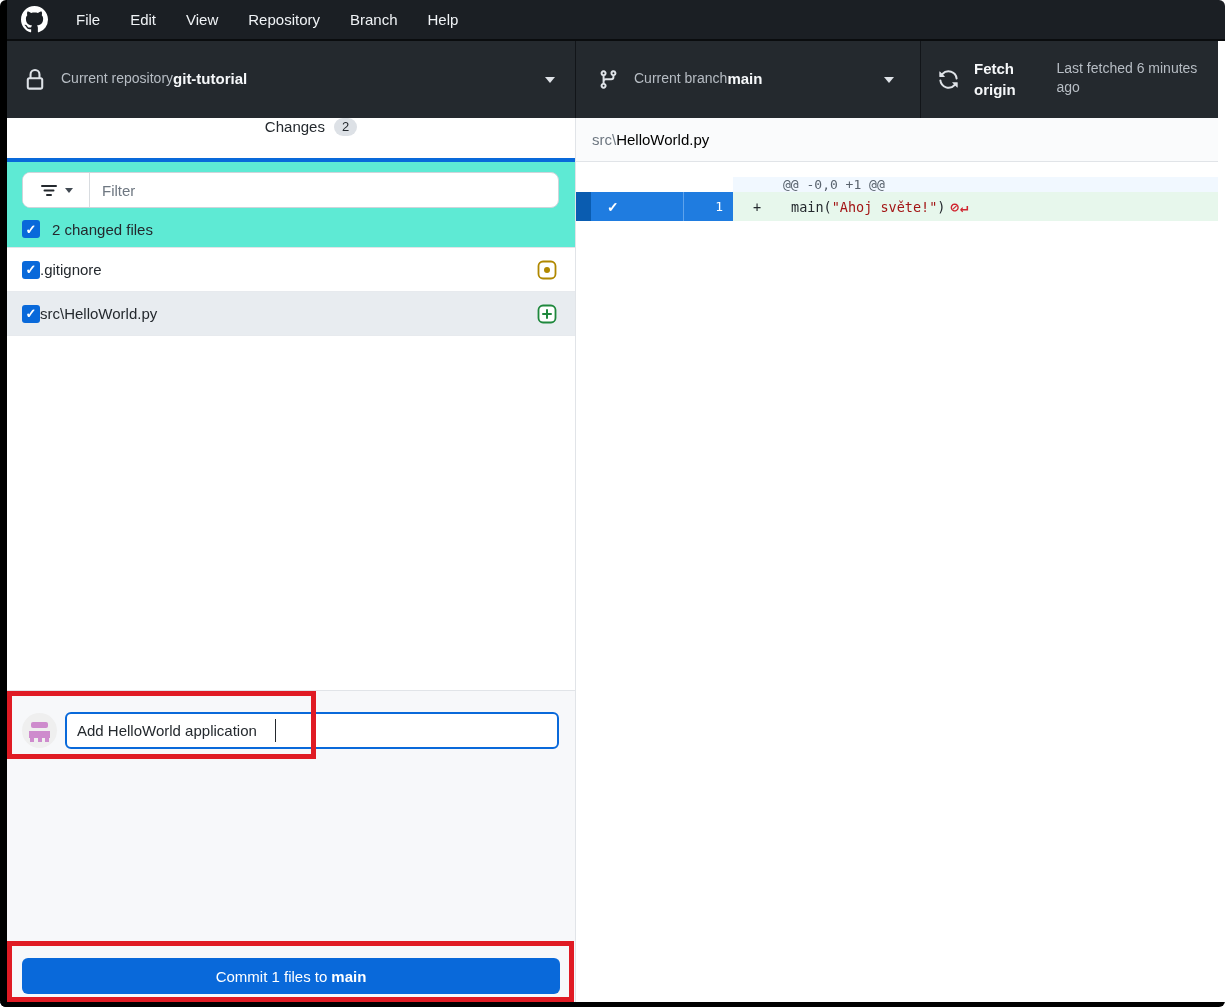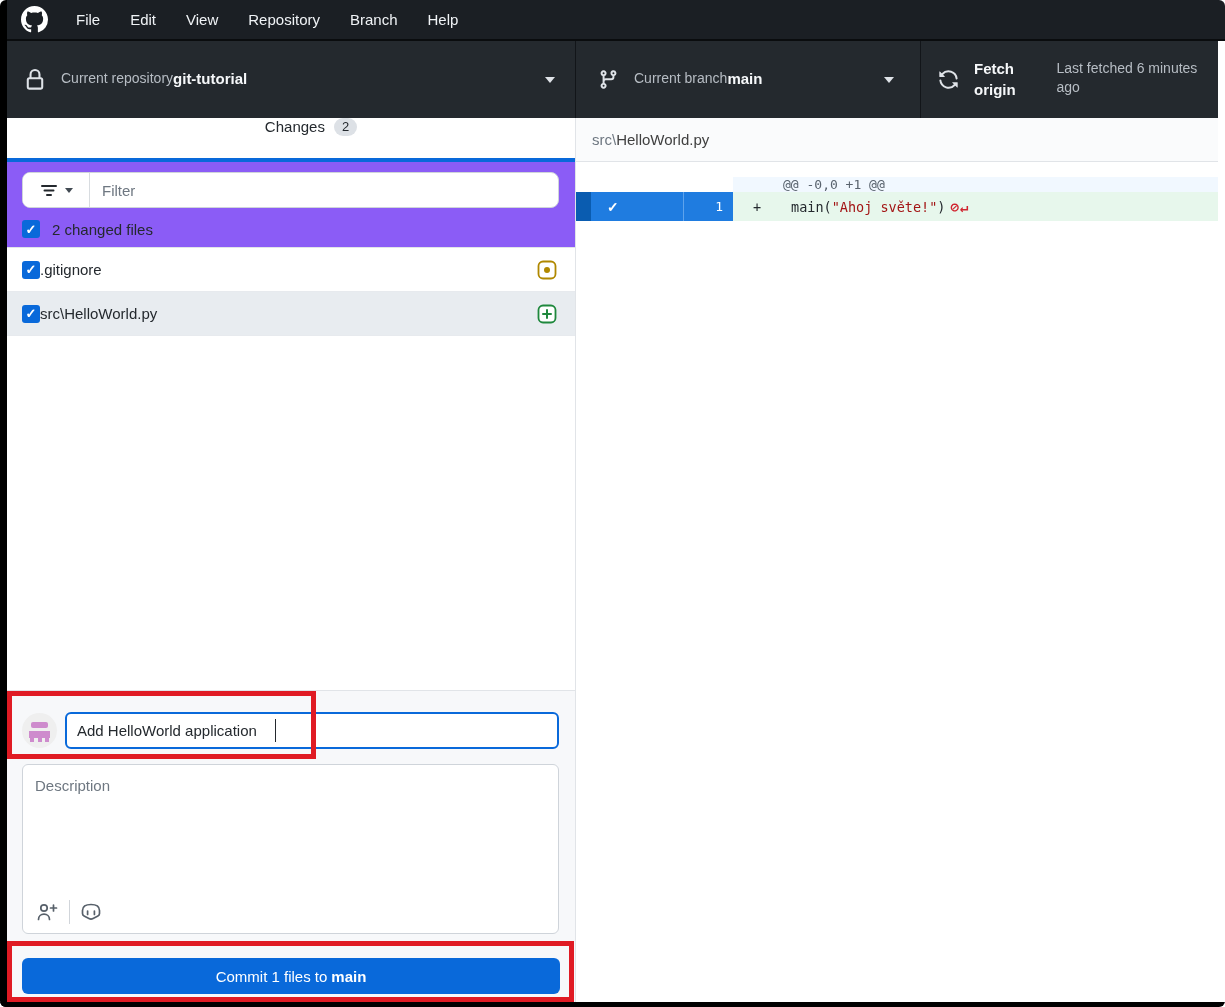--- a/index.html
+++ b/index.html
@@ -39,21 +39,21 @@
   
   .tabbar{position:absolute;left:7px;top:118px;width:568px;height:44px;background:#fff;display:flex;
     border-bottom:1px solid #e1e4e8;box-sizing:border-box;}
   .tab{flex:1;display:flex;align-items:flex-start;justify-content:center;font-size:15px;color:#424a53;position:relative;cursor:default;padding-left:40px;}
   .tab.active{color:#24292e;}
   .tab.active::after{content:"";position:absolute;left:0;right:0;bottom:-1px;height:4px;background:#0969da;}
   .tab-badge{margin-left:9px;background:#dde1e6;color:#24292e;border-radius:10px;font-size:13px;
     padding:1px 8px;line-height:16px;}
 
   
-  .changes-top{position:absolute;left:7px;top:162px;width:568px;height:86px;background:#8b5cf6;
+  .changes-top{position:absolute;left:7px;top:162px;width:568px;height:86px;background:#5eead4;
     border-bottom:1px solid #e1e4e8;box-sizing:border-box;}
   .filter-group{position:absolute;left:15px;top:10px;width:537px;height:36px;background:#fff;
     border:1px solid #cfd4da;border-radius:8px;display:flex;box-sizing:border-box;overflow:hidden;}
   .funnel-btn{width:66px;display:flex;align-items:center;justify-content:center;gap:7px;
     border-right:1px solid #d8dce0;background:#fff;cursor:pointer;}
   .funnel-caret{width:0;height:0;border-left:4.5px solid transparent;border-right:4.5px solid transparent;border-top:5.5px solid #424a53;}
   .filter-input{flex:1;border:none;outline:none;padding:0 12px;font-size:15px;font-family:inherit;color:#24292e;background:transparent;}
   .filter-input::placeholder{color:#6e7781;}
   .select-all{position:absolute;left:0;top:48px;width:100%;height:38px;display:flex;align-items:center;padding-left:15px;box-sizing:border-box;}
   .cbx{width:18px;height:18px;border-radius:3px;background:#0969da;color:#fff;font-size:13px;font-weight:bold;
@@ -67,21 +67,21 @@
   .file-row.selected{background:#e8ecf0;}
   .file-name{font-size:15px;color:#24292e;flex:1;}
   .status-icon{flex:0 0 auto;display:flex;}
 
   
   .diff-panel{position:absolute;left:575px;top:118px;width:643px;height:884px;background:#fff;
     border-left:1px solid #e1e4e8;box-sizing:border-box;}
   .diff-header{height:44px;background:#fafbfc;border-bottom:1px solid #e1e4e8;display:flex;align-items:center;
     padding-left:16px;font-size:15px;box-sizing:border-box;text-align:center;}
   .path-prefix{color:#6e7781;}
-  .path-name{color:#404040;}
+  .path-name{color:#000000;}
   .mono{font-family:"DejaVu Sans Mono",monospace;}
   .hunk-row{position:absolute;left:0;top:44px;width:100%;height:30px;display:flex;align-items:flex-end;}
   .hunk-gutter{width:157px;background:#dbedff;}
   .hunk-content{flex:1;background:#f1f8ff;display:flex;align-items:center;padding-left:50px;
     font-size:13px;color:#59636e;}
   .diff-line{position:absolute;left:0;top:74px;width:100%;height:29px;display:flex;}
   .dl-strip{width:15px;background:#0a5cb0;}
   .dl-check{width:92px;background:#1f7ce0;color:#fff;display:flex;align-items:center;padding-left:16px;
     font-size:14px;font-weight:bold;box-sizing:border-box;cursor:pointer;}
   .dl-num{width:50px;background:#1f7ce0;border-left:1px solid #5ea3ec;color:#fff;display:flex;align-items:center;
@@ -261,45 +261,20 @@
     <div class="avatar">
       <span class="id-bar"></span>
       <span class="id-comb"></span>
       <span class="id-tooth" style="left:8px;"></span>
       <span class="id-tooth" style="left:15.5px;"></span>
       <span class="id-tooth" style="left:23px;"></span>
     </div>
     <input class="summary-input" type="text" autofocus="" value="Add HelloWorld application" style="">
     <span class="text-caret"></span>
 
-    <div class="desc-box">
-      <textarea class="desc-input" placeholder="Description" style=""></textarea>
-      <div class="desc-actions">
-        <button class="icon-btn">
-          <svg width="24" height="22" viewBox="0 0 24 22" aria-hidden="true">
-            <g fill="none" stroke="#57606a" stroke-width="1.7" stroke-linecap="round">
-              <circle cx="8" cy="7" r="3.2"></circle>
-              <path d="M2.5 18.5c0-3.3 2.5-5.3 5.5-5.3s5.5 2 5.5 5.3"></path>
-              <line x1="17.5" y1="4" x2="17.5" y2="10"></line>
-              <line x1="14.5" y1="7" x2="20.5" y2="7"></line>
-            </g>
-          </svg>
-        </button>
-        <span class="action-sep"></span>
-        <button class="icon-btn">
-          <svg width="24" height="22" viewBox="0 0 24 22" aria-hidden="true">
-            <g fill="none" stroke="#57606a" stroke-width="1.7" stroke-linecap="round" stroke-linejoin="round">
-              <path d="M3.5 9.5c0-4 3-6 8.5-6s8.5 2 8.5 6v3.1c0 1.1-.6 2-1.6 2.5l-4.8 2.4a4.7 4.7 0 0 1-4.2 0l-4.8-2.4a2.8 2.8 0 0 1-1.6-2.5Z"></path>
-              <line x1="8.6" y1="10" x2="8.6" y2="13.5"></line>
-              <line x1="15.4" y1="10" x2="15.4" y2="13.5"></line>
-            </g>
-          </svg>
-        </button>
-      </div>
-    </div>
 
     <button class="commit-btn">
       <span>Commit 1 files to</span>
       <span class="btn-branch">main</span>
     </button>
   </div>
 
   <div class="anno anno-1"></div>
   <div class="anno anno-2"></div>
 

